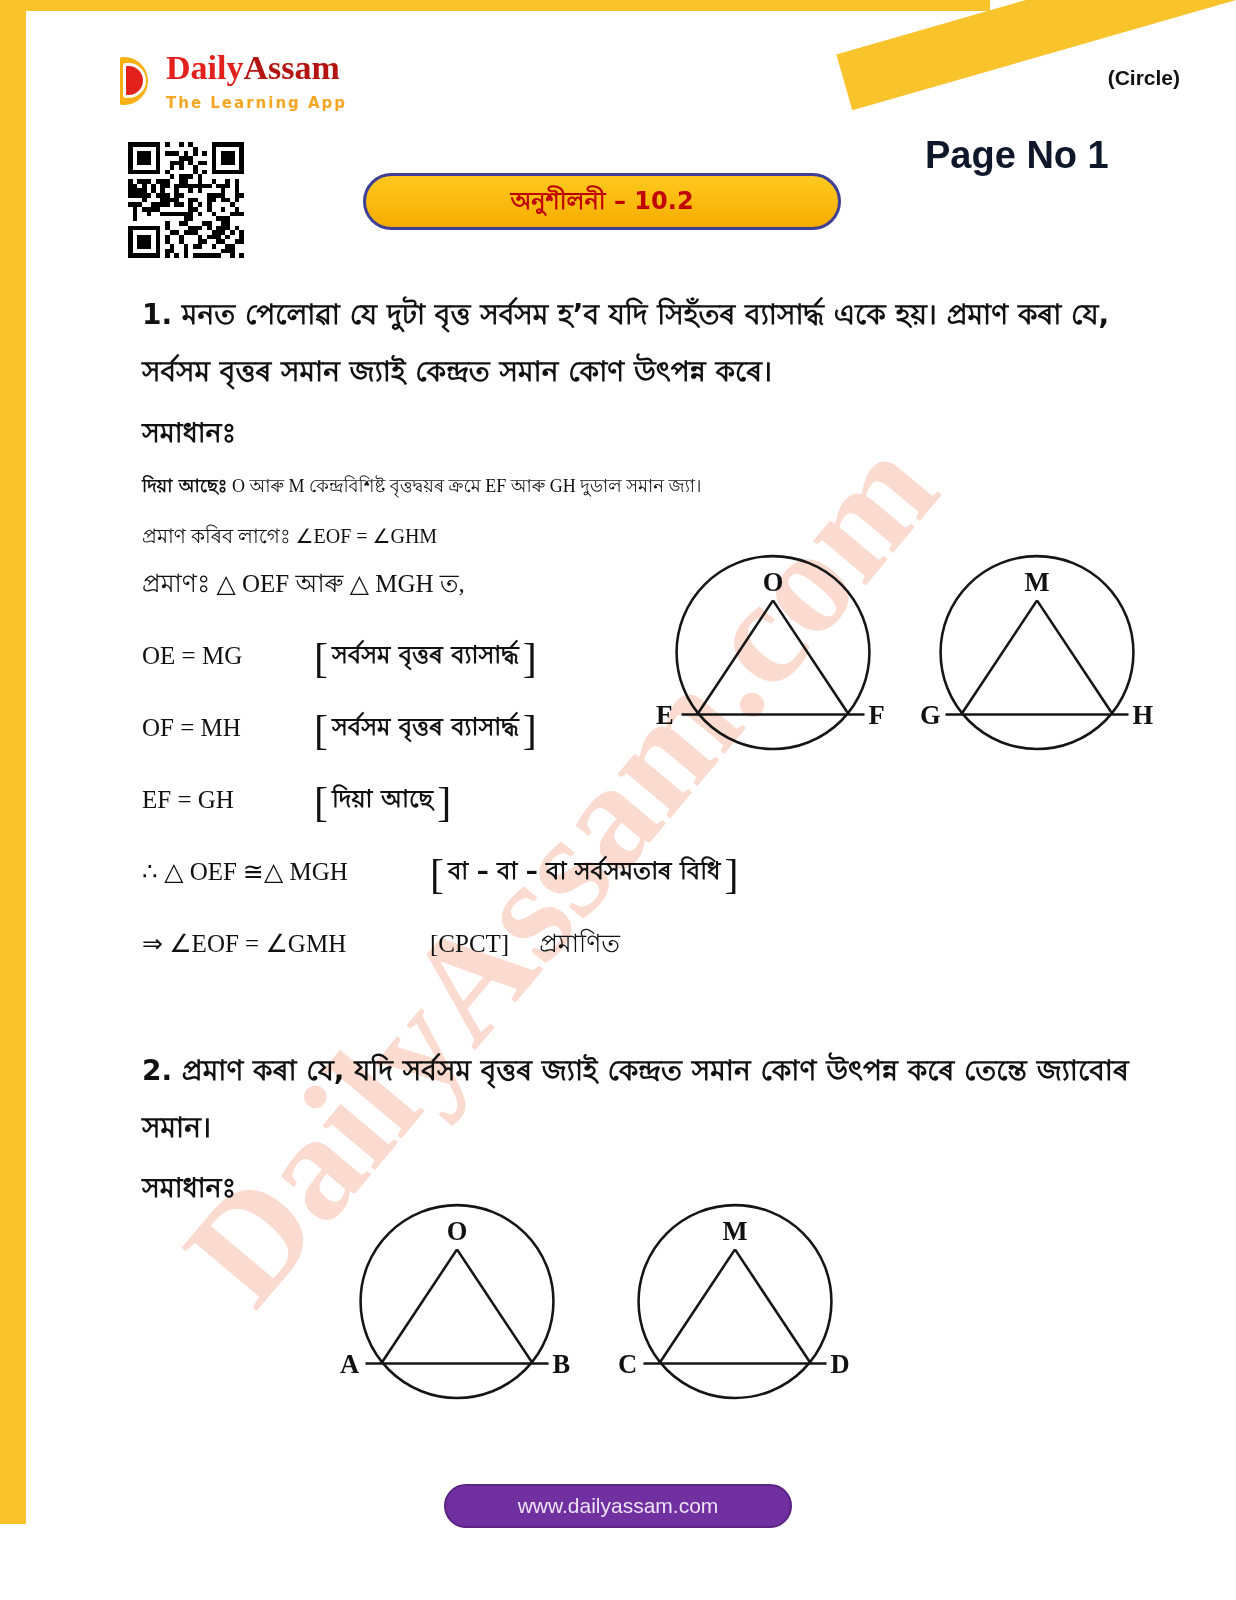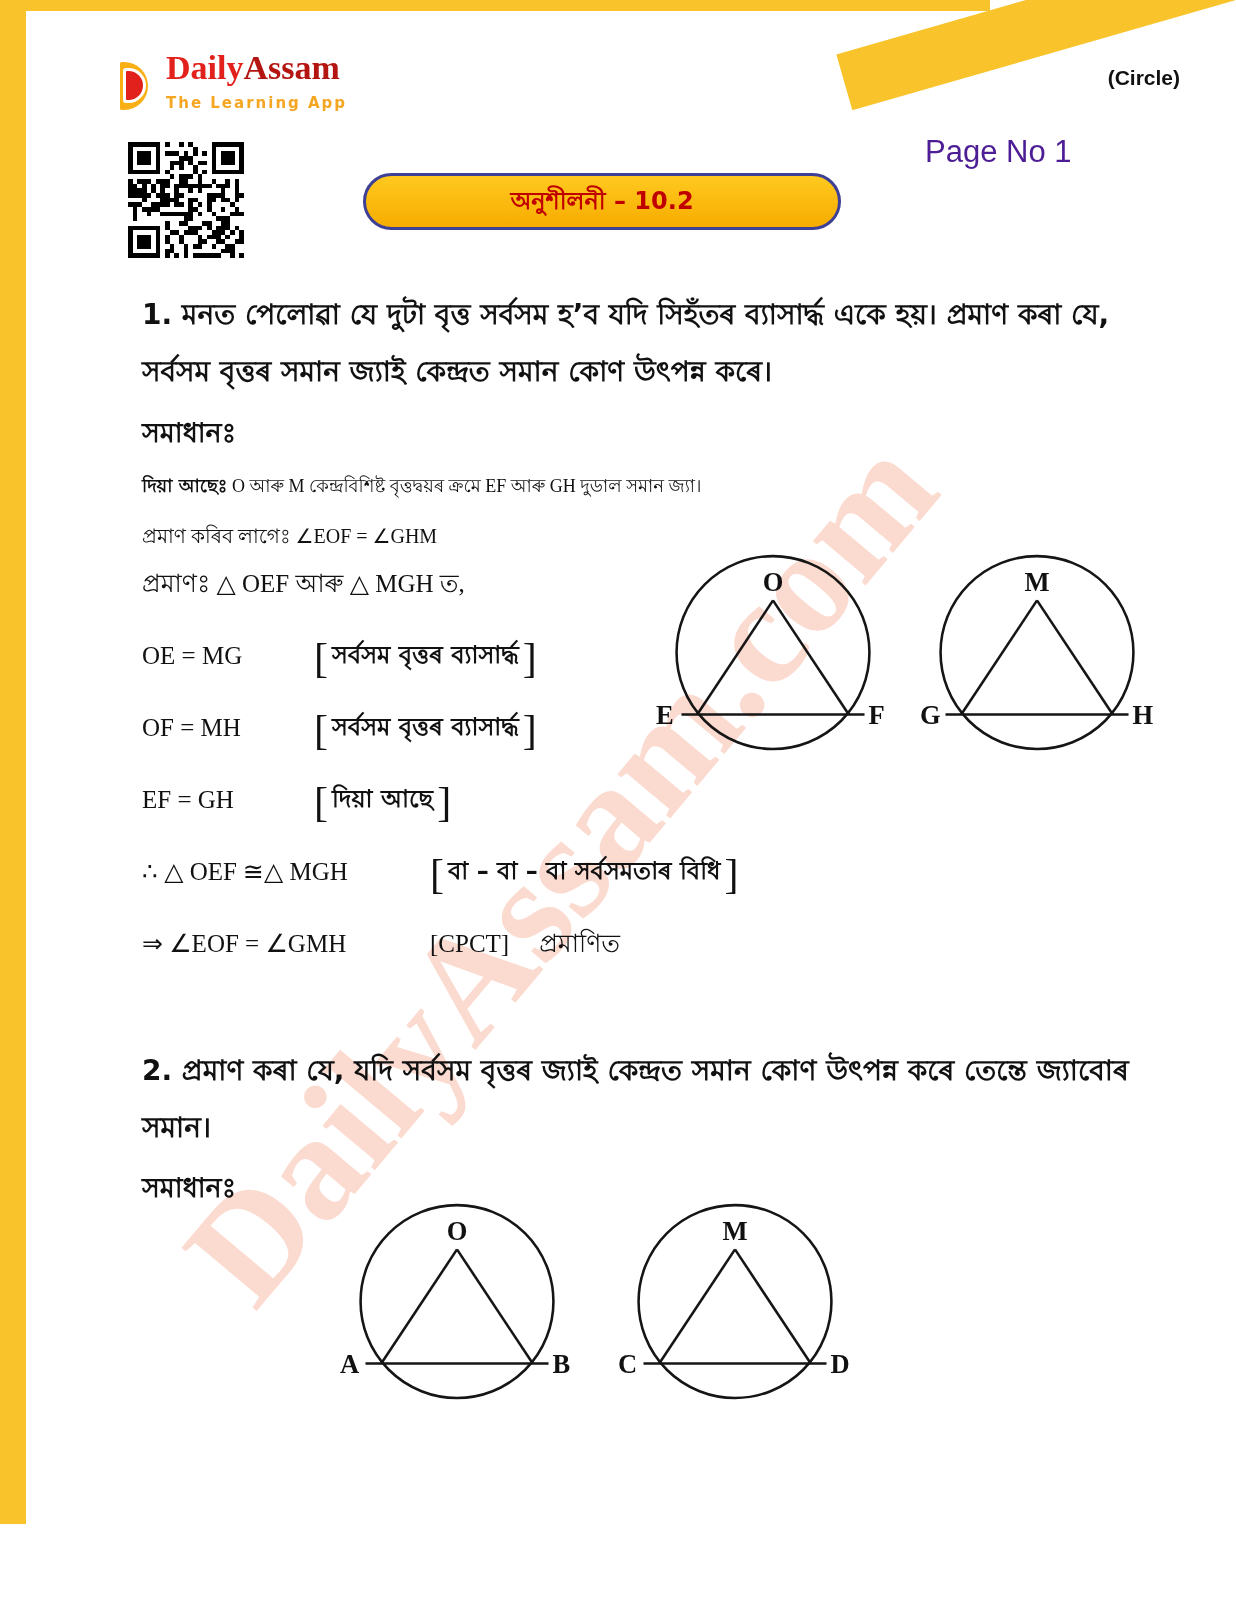--- a/index.html
+++ b/index.html
@@ -13,33 +13,33 @@
   .deco-top{position:absolute;left:0;top:0;width:990px;height:11px;background:#F9C32B;}
   .corner-ribbon{position:absolute;top:-6px;right:-30px;width:430px;height:58px;
     background:#F9C32B;transform:rotate(-16deg);}
   
   .watermark{
     position:absolute;left:150px;top:1225px;transform:rotate(-50deg);transform-origin:0 0;
     font-family:"Liberation Serif",serif;font-weight:700;font-size:150px;
     color:rgba(244,148,117,0.35);white-space:nowrap;z-index:0;pointer-events:none;
   }
   
-  .logo{position:absolute;left:120px;top:50px;display:flex;gap:10px;align-items:flex-end;z-index:2;}
+  .logo{position:absolute;left:120px;top:50px;display:flex;gap:10px;align-items:center;z-index:2;}
   .logo-d{width:36px;height:52px;position:relative;}
   .logo-d .outer{position:absolute;left:0;top:2px;width:28px;height:48px;background:#F9B015;border-radius:2px 26px 26px 2px;}
   .logo-d .inner{position:absolute;left:6px;top:11px;width:17px;height:29px;background:#E2211C;border-radius:1px 15px 15px 1px;box-shadow:0 0 0 3px #fff;}
   .brand{font-family:"Liberation Serif",serif;font-weight:700;font-size:34px;line-height:1.05;}
   .brand .daily{color:#E2211C;}
   .brand .assam{color:#B41510;}
   .tagline{font-size:15px;font-weight:700;color:#F5A623;letter-spacing:2px;margin-top:8px;}
   .doc-titles{position:absolute;right:56px;top:40px;text-align:right;z-index:2;
     font-family:"Liberation Sans",sans-serif;font-weight:700;font-size:21px;color:#111;}
   .doc-subtitle{margin-top:26px;}
   .page-no{position:absolute;left:925px;top:134px;font-family:"Liberation Sans",sans-serif;
-    font-size:31px;color:#4c1d95;z-index:2;}
+    font-size:38px;color:#0f172a;z-index:2;font-weight:bold;}
   
   .qr{position:absolute;left:128px;top:142px;width:116px;height:116px;z-index:2;}
   .qr svg{width:100%;height:100%;display:block;}
   
   .badge{position:absolute;left:363px;top:173px;width:478px;height:57px;
     background:linear-gradient(180deg,#FFC91F 0%,#F7AC00 100%);
     border:3px solid #3D4095;border-radius:30px;display:flex;align-items:center;justify-content:center;
     z-index:2;box-sizing:border-box;}
   .badge-label{font-size:24px;font-weight:700;color:#C00000;}
   
@@ -419,14 +419,17 @@
         <line x1="125" y1="62" x2="202" y2="178" stroke="#151515" stroke-width="2.6"></line>
         <line x1="32" y1="178" x2="218" y2="178" stroke="#151515" stroke-width="2.6"></line>
         <text x="125" y="52" text-anchor="middle" class="fig-label">M</text>
         <text x="6" y="188" class="fig-label">C</text>
         <text x="222" y="188" class="fig-label">D</text>
       </svg>
     </div>
 
   </main>
 
+  <div class="footer-pill">
+    <span>www.dailyassam.com</span>
+  </div>
 
 </div>
 
 </body></html>

